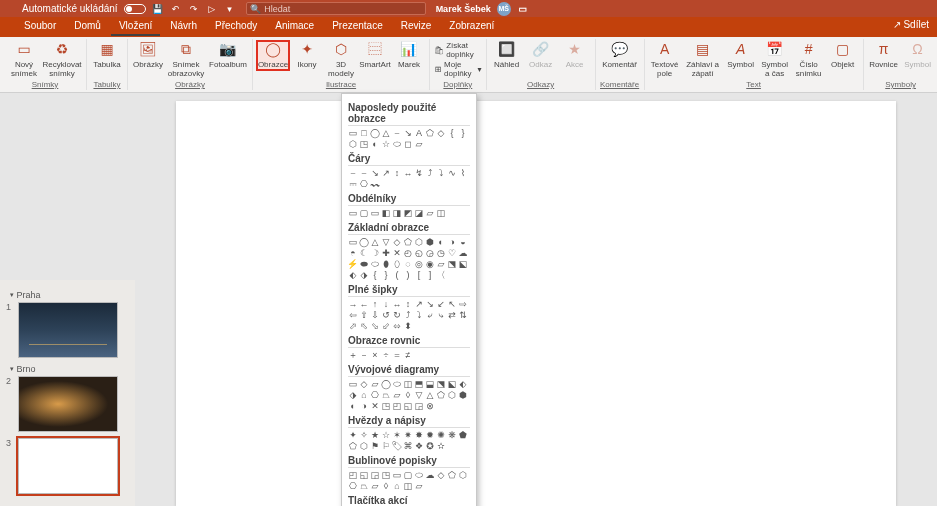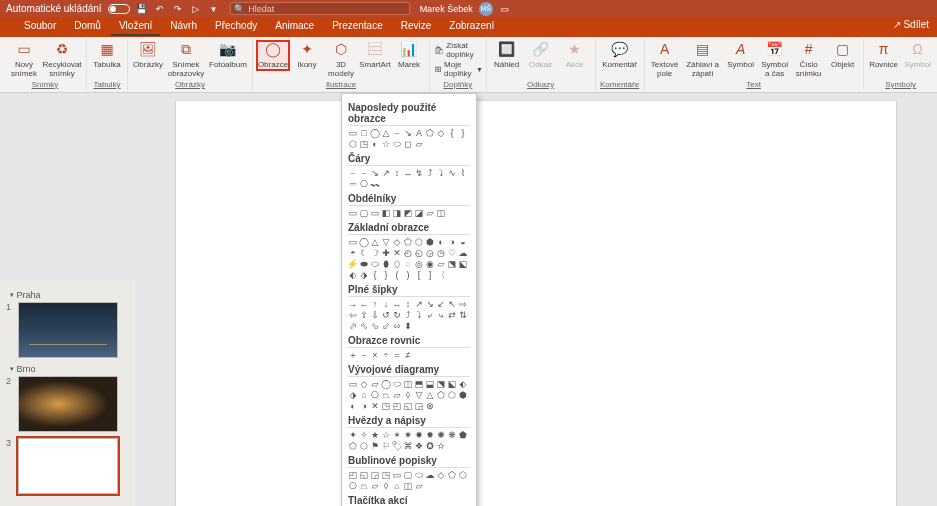--- a/index.html
+++ b/index.html
@@ -1,25 +1,25 @@
 <!DOCTYPE html>
 <html><head>
 <meta charset="utf-8">
 <style>
 * { margin: 0; padding: 0; box-sizing: border-box; font-family: "Segoe UI", Arial, sans-serif; }
 body { width: 937px; height: 506px; background: #e6e6e6; overflow: hidden; font-size: 10px; }
 
 .titlebar { height: 17px; background: #b7472a; display: flex; align-items: center; color: #fff; padding: 0 6px; }
-.titlebar .left { display: flex; align-items: center; gap: 6px; flex: 0 0 auto; }
+.titlebar .left { display: flex; align-items: center; gap: 6px; flex: 0 0 auto; margin-left: 16px; }
 .tog { width: 22px; height: 10px; border: 1px solid #fff; border-radius: 5px; position: relative; }
 .tog::after { content: ""; width: 6px; height: 6px; background: #fff; border-radius: 50%; position: absolute; top: 1px; left: 1px; }
 .qat-ico { width: 12px; height: 12px; display: flex; align-items: center; justify-content: center; font-size: 9px; }
 .titlebar .center { flex: 1; text-align: center; font-size: 10px; }
 .search { width: 180px; height: 13px; background: #9f3f27; border: 1px solid #c76a52; border-radius: 2px; display: flex; align-items: center; padding: 0 4px; color: #e8c9c0; font-size: 9px; margin: 0 auto; max-width: 180px; }
-.titlebar .right { display: flex; align-items: center; gap: 6px; font-size: 9px; }
+.titlebar .right { display: flex; align-items: center; gap: 6px; font-size: 9px; font-weight: bold; }
 .avatar { width: 14px; height: 14px; border-radius: 50%; background: #7fa3c7; color: #fff; display: flex; align-items: center; justify-content: center; font-size: 7px; }
 
 .tabs { height: 20px; background: #c2410c; display: flex; align-items: flex-start; padding: 0 16px; gap: 2px; position: relative; }
 .tab { padding: 3px 8px; color: #fff; font-size: 10px; cursor: pointer; }
 .tab.active { color: #fff; border-bottom: 2px solid #404040; }
 .share { position: absolute; right: 8px; top: 2px; color: #fff; font-size: 10px; display: flex; align-items: center; gap: 2px; }
 
 .ribbon { height: 56px; background: #f3f2f1; border-bottom: 1px solid #d0d0d0; display: flex; padding: 2px 4px; }
 .group { display: flex; flex-direction: column; align-items: center; padding: 0 4px; border-right: 1px solid #e0e0e0; }
 .group-items { display: flex; gap: 2px; flex: 1; align-items: flex-start; padding-top: 2px; }

